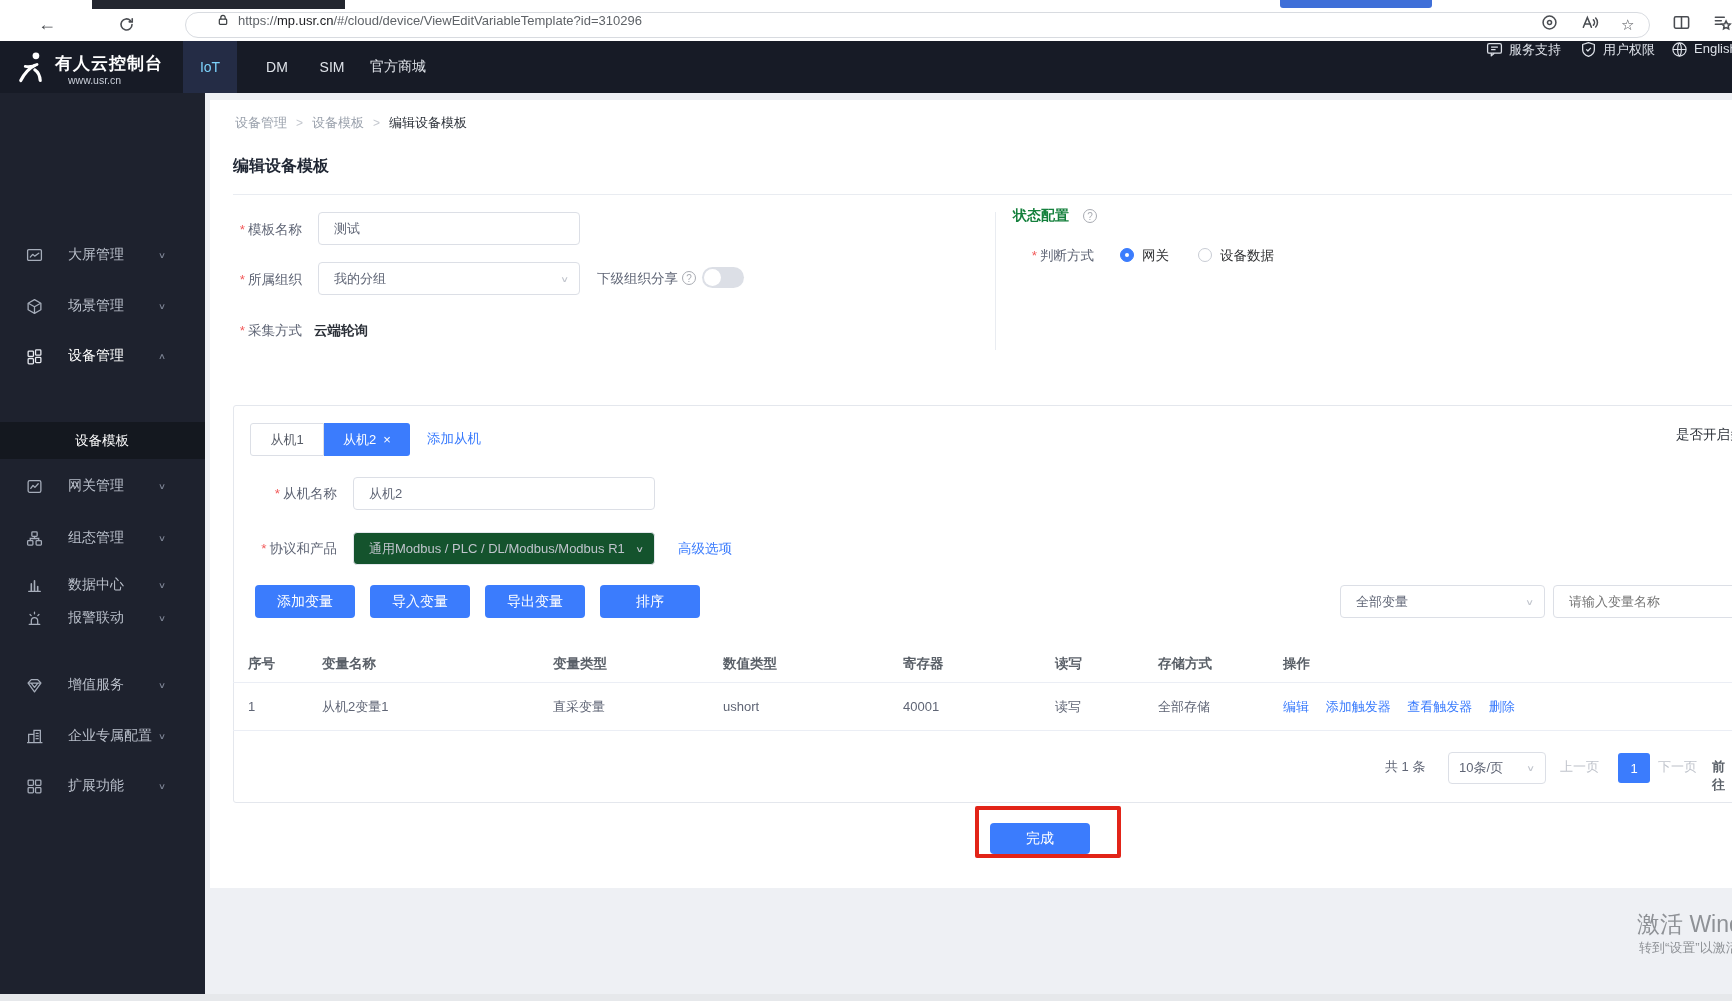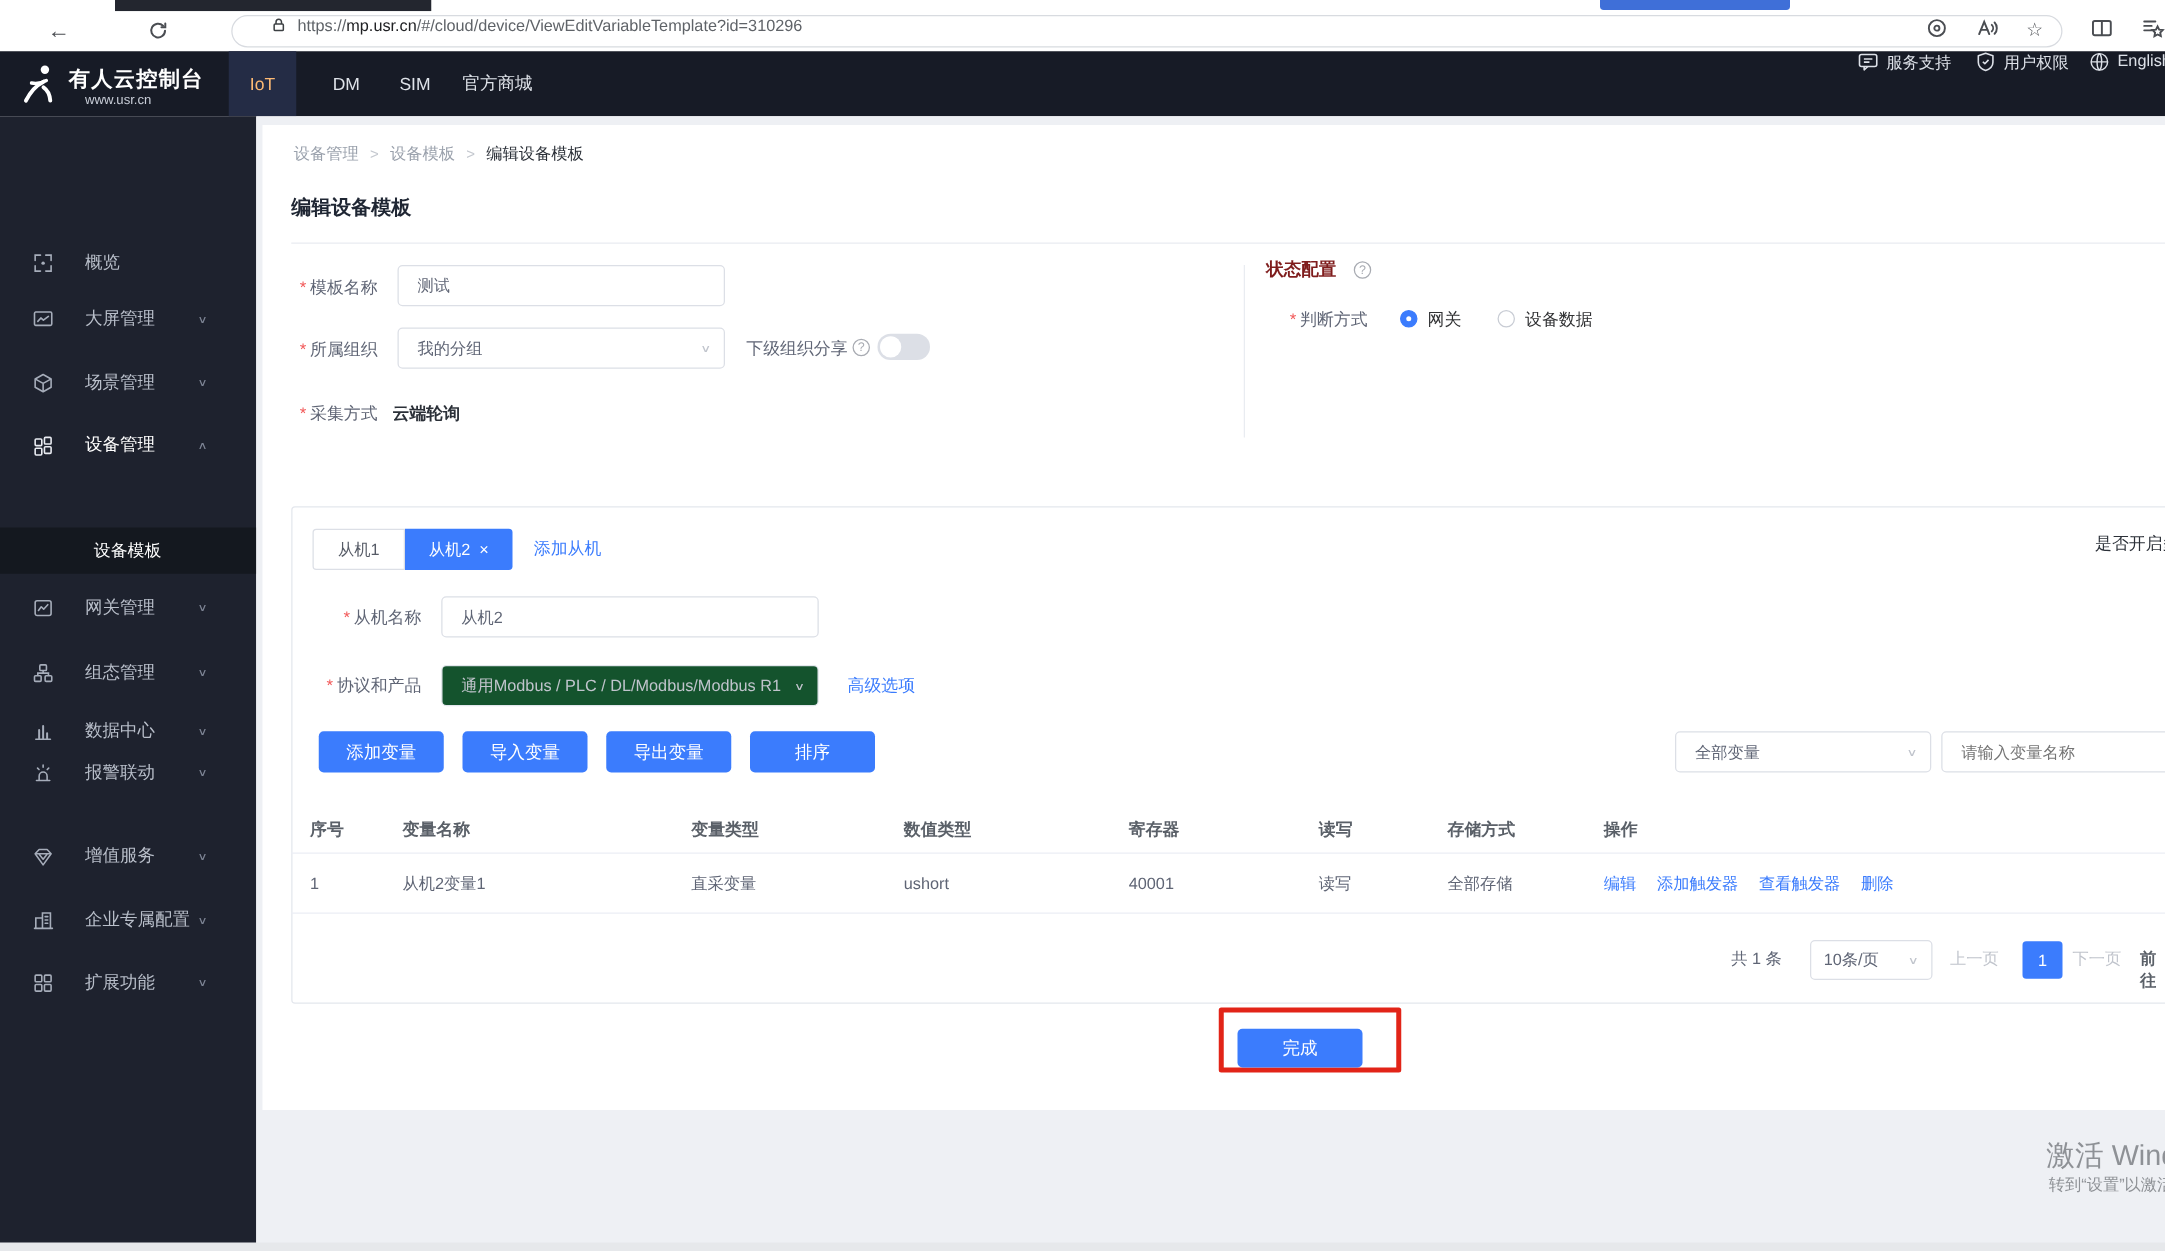--- a/index.html
+++ b/index.html
@@ -15,21 +15,21 @@
 .tool-ic{color:#4a4d52;font-size:18px;line-height:22px}
 #urlbar{left:185px;top:3px;width:1465px;height:26px;border:1px solid #d8dbe0;border-radius:13px;background:#fff;display:flex;}
 #url-text{font-size:13px;margin-left:8px;white-space:nowrap;color:#5f6368}
 #url-text b{color:#202124;font-weight:normal}
 .pill-ic{position:absolute;top:4px}
 
 #navbar{left:0;top:41px;width:1732px;height:52px;background:#171b26}
 #logo-title{left:55px;top:11px;color:#fff;font-size:17px;font-weight:bold;letter-spacing:1px}
 #logo-sub{left:68px;top:33px;color:#c9ced8;font-size:10.5px}
 .nav-tab{top:0;height:52px;display:flex;align-items:center;justify-content:center;font-size:14px;color:#dfe3e9;cursor:pointer}
-#tab-iot{left:183px;width:54px;background:#242c45;color:#fdba74}
+#tab-iot{left:183px;width:54px;background:#242c45;color:#7dd3fc}
 .nav-right{top:0;height:52px;display:flex;align-items:flex-start;gap:6px;color:#dde1e8;font-size:13px;cursor:pointer}
 
 #sidebar{left:0;top:93px;width:205px;height:908px;background:#1e222e}
 .side-item{left:0;width:205px;height:44px;display:flex;align-items:center;cursor:pointer}
 .side-item .ic{position:absolute;left:26px}
 .side-item .lb{position:absolute;left:68px;font-size:14px;color:#b9bfca}
 .side-item .ch{position:absolute;left:158px;color:#7e8595;font-size:11px;transform:scaleY(.75)}
 .side-item.active .lb{color:#fff}
 .sub-item{left:0;width:205px;height:37px;display:flex;align-items:center;cursor:pointer}
 .sub-item .lb{position:absolute;left:75px;font-size:13.5px;color:#b9bfca}
@@ -172,29 +172,20 @@
           <svg width="17" height="17" viewBox="0 0 16 16" fill="none" stroke="#dde1e8" stroke-width="1.1">
             <circle cx="8" cy="8" r="6.2"></circle>
             <path d="M1.8 8h12.4M8 1.8c2.3 1.7 2.3 10.7 0 12.4M8 1.8c-2.3 1.7-2.3 10.7 0 12.4"></path>
           </svg>
         </span>
       <span>English</span>
     </div>
   </div>
 
   <div class="abs" id="sidebar">
-    <div class="abs side-item" style="top:95px">
-      <span class="ic">
-          <svg width="17" height="17" viewBox="0 0 16 16" fill="none" stroke="#a6adba" stroke-width="1.2" stroke-linecap="round">
-            <path d="M2 6V2h4M10 2h4v4M14 10v4h-4M6 14H2v-4"></path>
-            <circle cx="8" cy="8" r="1.3" fill="#a6adba" stroke="none"></circle>
-          </svg>
-        </span>
-      <span class="lb">概览</span>
-    </div>
     <div class="abs side-item" style="top:140px">
       <span class="ic">
           <svg width="17" height="17" viewBox="0 0 16 16" fill="none" stroke="#a6adba" stroke-width="1.2" stroke-linecap="round" stroke-linejoin="round">
             <rect x="1.5" y="2.5" width="13" height="10" rx="1"></rect>
             <path d="m4 9.5 2.3-2.6 1.9 1.7L12 5.8"></path>
           </svg>
         </span>
       <span class="lb">大屏管理</span>
       <span class="ch">∨</span>
     </div>
@@ -327,21 +318,21 @@
   <span class="abs" style="left:597px;top:270px;font-size:13.5px;color:#5f6575">下级组织分享</span>
   <span class="abs help" style="left:682px;top:271px">?</span>
   <div class="switch" style="left:702px;top:267px">
       <span class="knob"></span>
     </div>
 
   <div class="lab" style="left:210px;top:322px;width:92px"><span class="req">*</span><span>采集方式</span></div>
   <span class="abs" style="left:314px;top:322px;font-size:13.5px;font-weight:bold;color:#2b3038">云端轮询</span>
 
   <div class="abs" style="left:995px;top:212px;width:1px;height:138px;background:#e9ecf1"></div>
-  <span class="abs" style="left:1013px;top:207px;font-size:14px;font-weight:bold;color:#7f1d1d">状态配置</span>
+  <span class="abs" style="left:1013px;top:207px;font-size:14px;font-weight:bold;color:#15803d">状态配置</span>
   <span class="abs help" style="left:1083px;top:209px">?</span>
   <div class="lab" style="left:1000px;top:247px;width:94px"><span class="req">*</span><span>判断方式</span></div>
   <span class="radio on" style="left:1120px;top:248px">
       <i></i>
     </span>
   <span class="rlab" style="left:1142px;top:247px">网关</span>
   <span class="radio off" style="left:1198px;top:248px"></span>
   <span class="rlab" style="left:1220px;top:247px">设备数据</span>
 
   <div class="abs" id="panel"></div>

